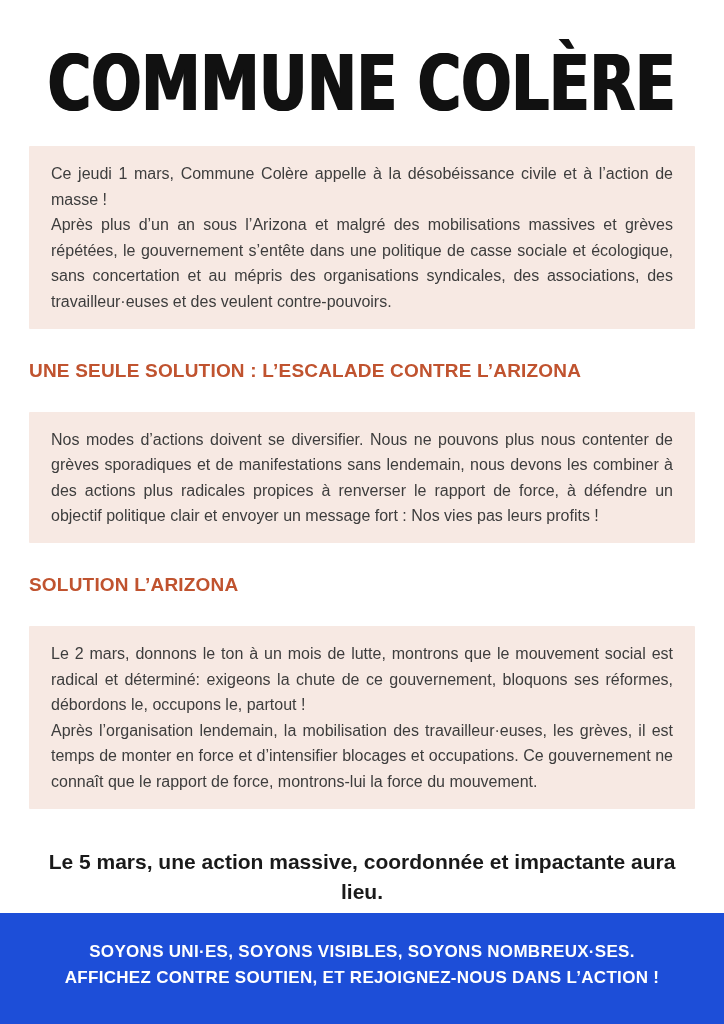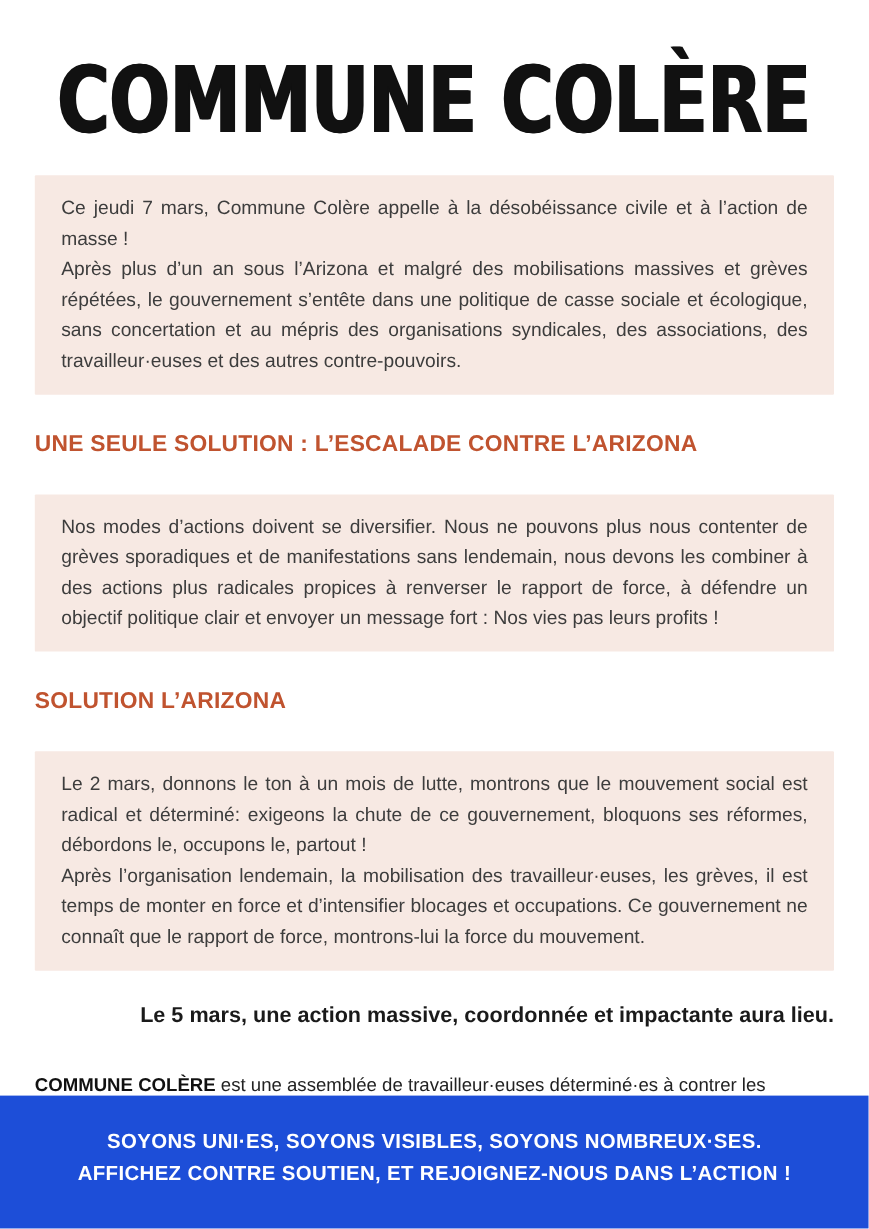--- a/index.html
+++ b/index.html
@@ -46,24 +46,24 @@
   .box-intro { margin-top: 6px; }
   .section-heading {
     text-align: left;
     font-weight: bold;
     font-size: 19px;
     letter-spacing: 0.2px;
     color: #c0532f;
     margin: 31px 0 30px 0;
   }
   .cta {
-    margin-top: 24px;
-    text-align: right;
+    margin-top: 38px;
+    text-align: center;
     font-weight: bold;
-    font-size: 18px;
+    font-size: 21px;
     line-height: 1.45;
     color: #1a1a1a;
   }
   .about {
     margin-top: 34px;
     font-size: 15.5px;
     line-height: 1.5;
     color: #222222;
     text-align: left;
   }
@@ -90,22 +90,22 @@
 
 <div class="page">
 
   <div class="title-wrap">
     <div class="poster-title">COMMUNE COLÈRE</div>
   </div>
 
   <div class="content">
 
     <div class="pink-box box-intro">
-      <p>Ce jeudi 7 mars, Commune Colère appelle à la désobéissance civile et à l’action de masse !</p>
-      <p>Après plus d’un an sous l’Arizona et malgré des mobilisations massives et grèves répétées, le gouvernement s’entête dans une politique de casse sociale et écologique, sans concertation et au mépris des organisations syndicales, des associations, des travailleur·euses et des autres contre-pouvoirs.</p>
+      <p>Ce jeudi 1 mars, Commune Colère appelle à la désobéissance civile et à l’action de masse !</p>
+      <p>Après plus d’un an sous l’Arizona et malgré des mobilisations massives et grèves répétées, le gouvernement s’entête dans une politique de casse sociale et écologique, sans concertation et au mépris des organisations syndicales, des associations, des travailleur·euses et des veulent contre-pouvoirs.</p>
     </div>
 
     <div class="section-heading">UNE SEULE SOLUTION : L’ESCALADE CONTRE L’ARIZONA</div>
 
     <div class="pink-box">
       <p>Nos modes d’actions doivent se diversifier. Nous ne pouvons plus nous contenter de grèves sporadiques et de manifestations sans lendemain, nous devons les combiner à des actions plus radicales propices à renverser le rapport de force, à défendre un objectif politique clair et envoyer un message fort : Nos vies pas leurs profits !</p>
     </div>
 
     <div class="section-heading">SOLUTION L’ARIZONA</div>
 

